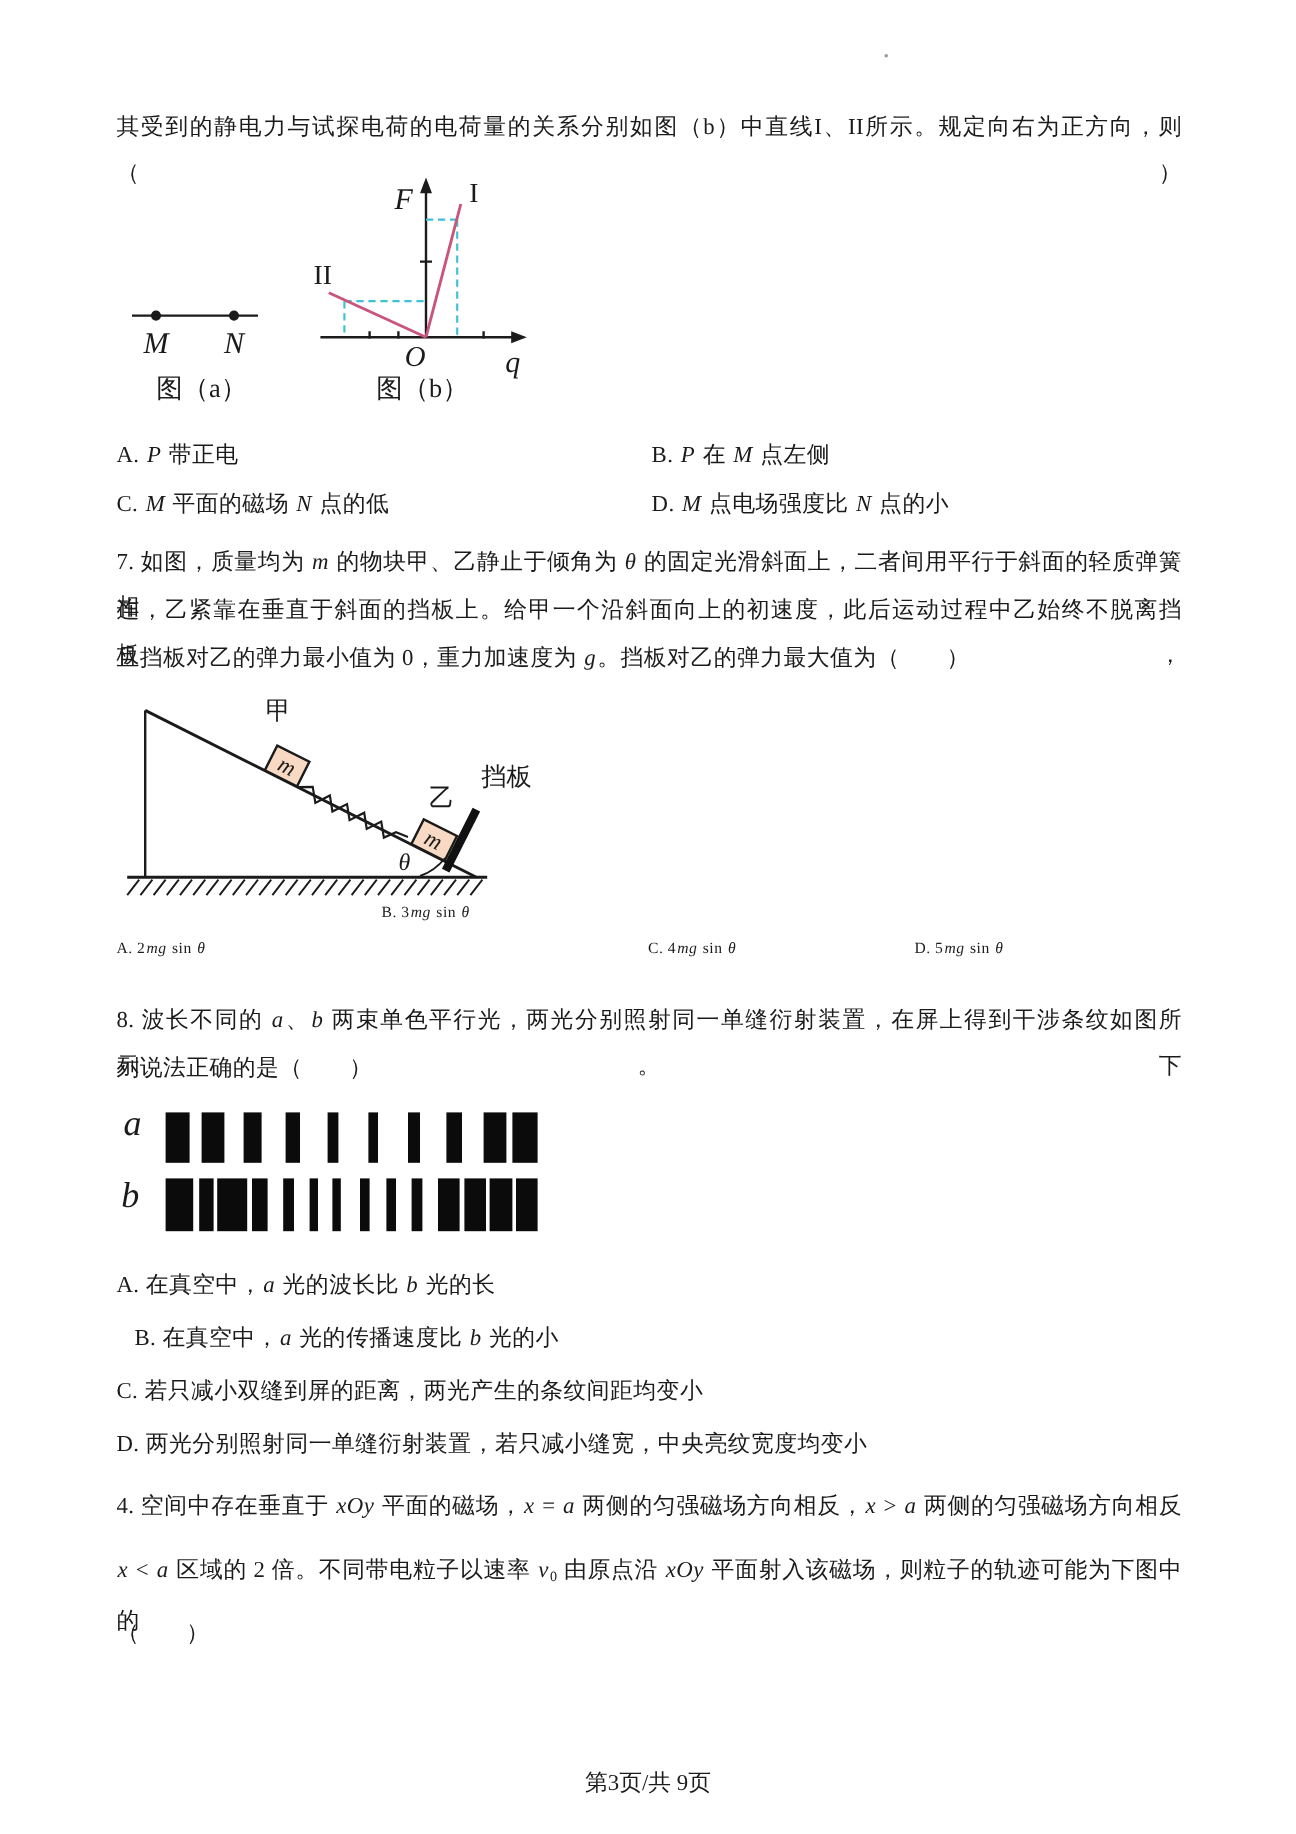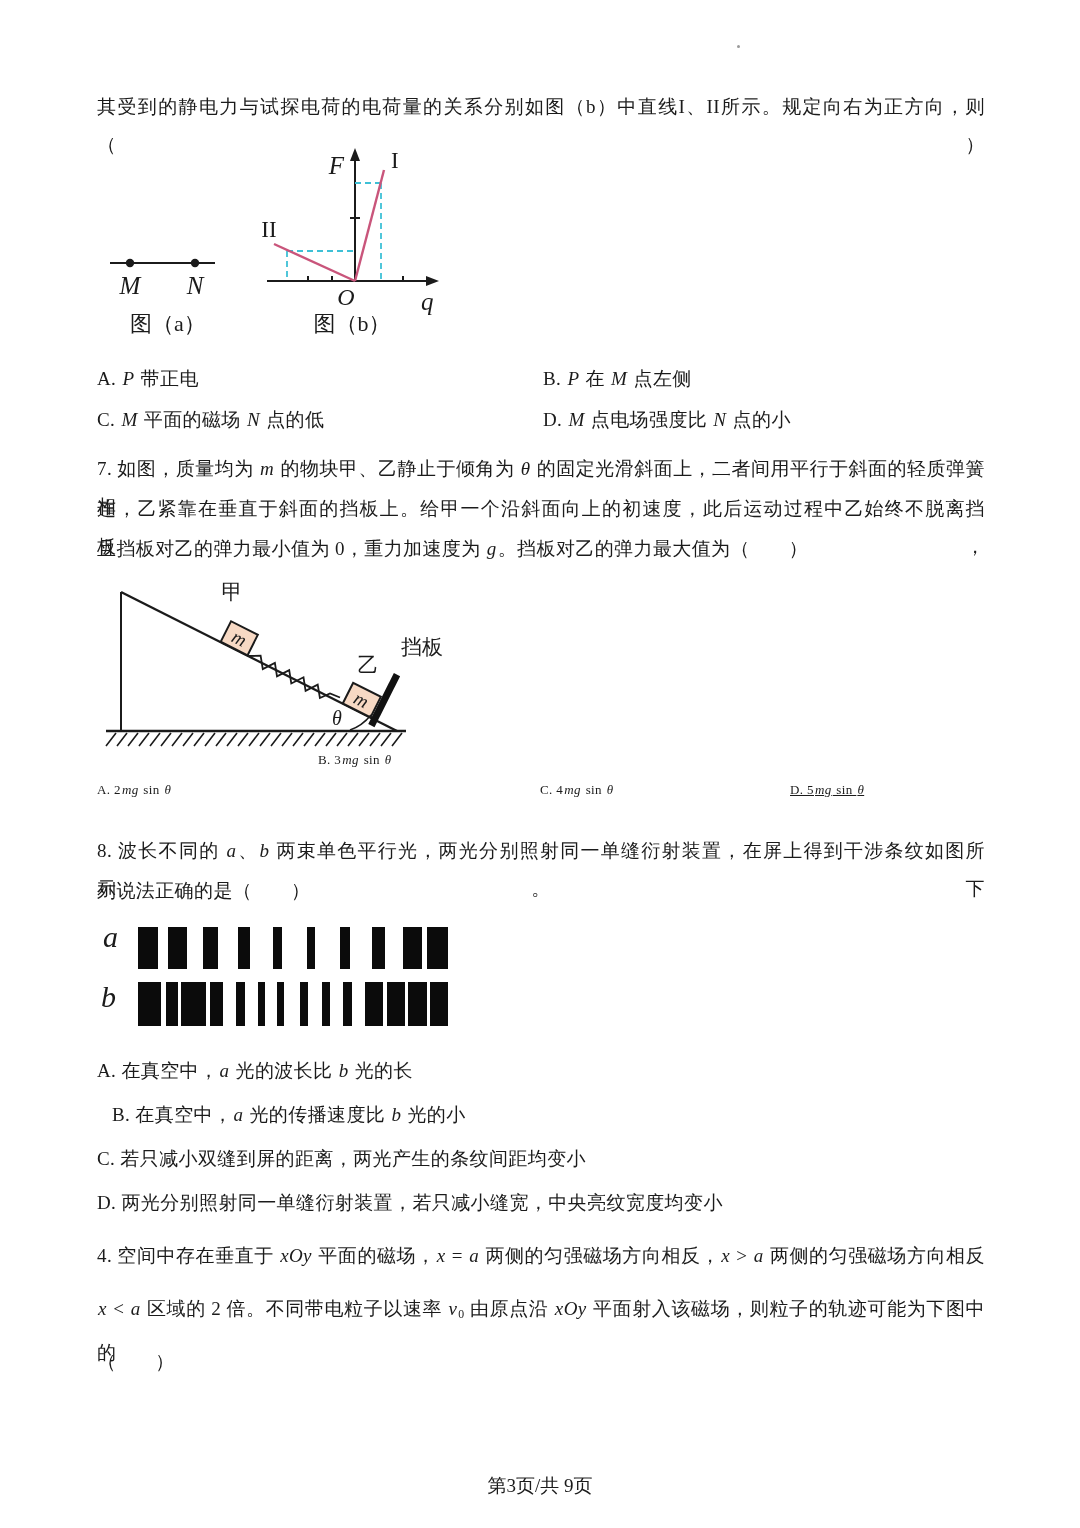--- a/index.html
+++ b/index.html
@@ -101,21 +101,21 @@
   <text x="278" y="94" text-anchor="middle" font-size="21">乙</text>
   <text x="311" y="76" font-size="21">挡板</text>
 
   <path d="M 260 152 Q 272 148 281 137" class="ink" stroke-width="1.6"></path>
   <text x="247" y="147" text-anchor="middle" font-size="20" class="svgit">θ</text>
 </svg>
 
 <div class="abs opt formula" style="left:97px;top:782px;"><span>A.  2</span><span class="it">mg</span><span> sin </span><span class="it">θ</span></div>
 <div class="abs opt formula" style="left:318px;top:752px;"><span>B.  3</span><span class="it">mg</span><span> sin </span><span class="it">θ</span></div>
 <div class="abs opt formula" style="left:540px;top:782px;"><span>C.  4</span><span class="it">mg</span><span> sin </span><span class="it">θ</span></div>
-<div class="abs opt formula" style="left:790px;top:782px;text-decoration:underline;"><span>D.  5</span><span class="it">mg</span><span> sin </span><span class="it">θ</span></div>
+<div class="abs opt formula" style="left:762px;top:782px;"><span>D.  5</span><span class="it">mg</span><span> sin </span><span class="it">θ</span></div>
 
 <div class="abs line just" style="left:97px;top:832px;"><span>8. 波长不同的 </span><span class="it">a</span><span>、</span><span class="it">b</span><span> 两束单色平行光，两光分别照射同一单缝衍射装置，在屏上得到干涉条纹如图所示。下</span></div>
 <div class="abs line" style="left:97px;top:872px;"><span>列说法正确的是（　　）</span></div>
 
 <div class="abs" style="left:95px;top:920px;width:380px;height:112px;">
   <div class="abs pat-label" style="left:8px;top:2px;">a</div>
   <div class="abs pat-label" style="left:6px;top:62px;">b</div>
   <div class="bars-row" id="rowA" style="top:7px;height:42px;">
       <div class="bar" style="left: 43px; width: 20px;"></div>
       <div class="bar" style="left: 73px; width: 19px;"></div>

